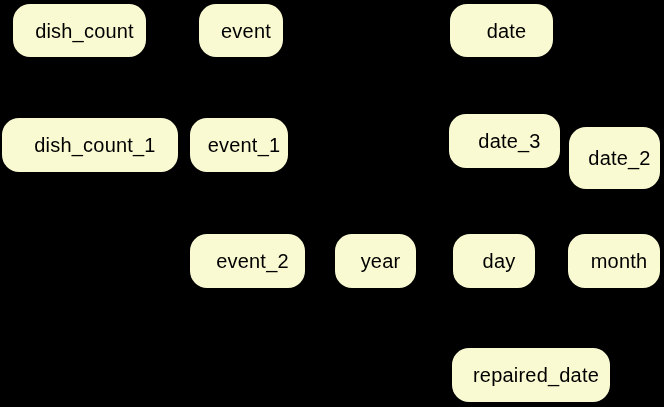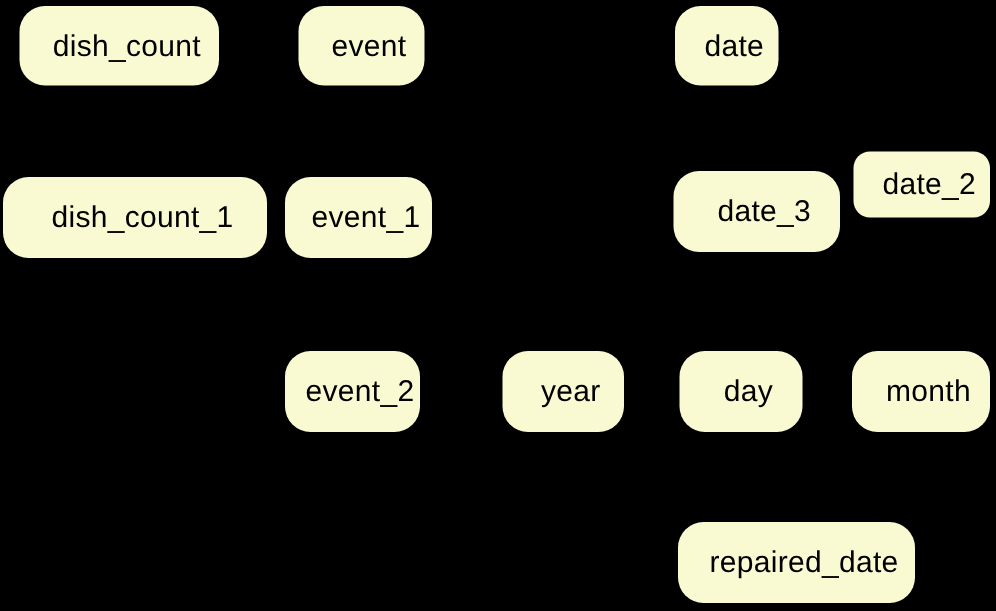--- a/index.html
+++ b/index.html
@@ -31,27 +31,27 @@
     padding-left: 10px;
   }
 </style>
 </head>
 <body>
 
 <div class="canvas">
 
   <div class="node" style="left:13px;  top:4px;   width:133px; height:53px;">dish_count</div>
   <div class="node" style="left:199px; top:4px;   width:84px;  height:53px;">event</div>
-  <div class="node" style="left:450px; top:4px;   width:69px;  height:53px;">date</div>
+  <div class="node" style="left:450px; top:4px;   width:103px;  height:53px;">date</div>
 
   <div class="node" style="left:2px;   top:118px; width:176px; height:54px;">dish_count_1</div>
   <div class="node" style="left:190px; top:118px; width:98px;  height:54px;">event_1</div>
   <div class="node" style="left:449px; top:114px; width:111px;  height:54px;">date_3</div>
-  <div class="node" style="left:569px; top:101px; width:91px;  height:44px;border-radius:11px;">date_2</div>
+  <div class="node" style="left:569px; top:127px; width:91px;  height:62px;">date_2</div>
 
-  <div class="node" style="left:190px; top:234px; width:90px; height:54px;">event_2</div>
+  <div class="node" style="left:190px; top:234px; width:115px; height:54px;">event_2</div>
   <div class="node" style="left:453px; top:234px; width:82px;  height:54px;">day</div>
   <div class="node" style="left:335px; top:234px; width:81px;  height:54px;">year</div>
   <div class="node" style="left:568px; top:234px; width:92px;  height:54px;">month</div>
 
   <div class="node" style="left:411px; top:348px; width:158px; height:54px;margin-left:41px;">repaired_date</div>
 
 </div>
 
 </body></html>

